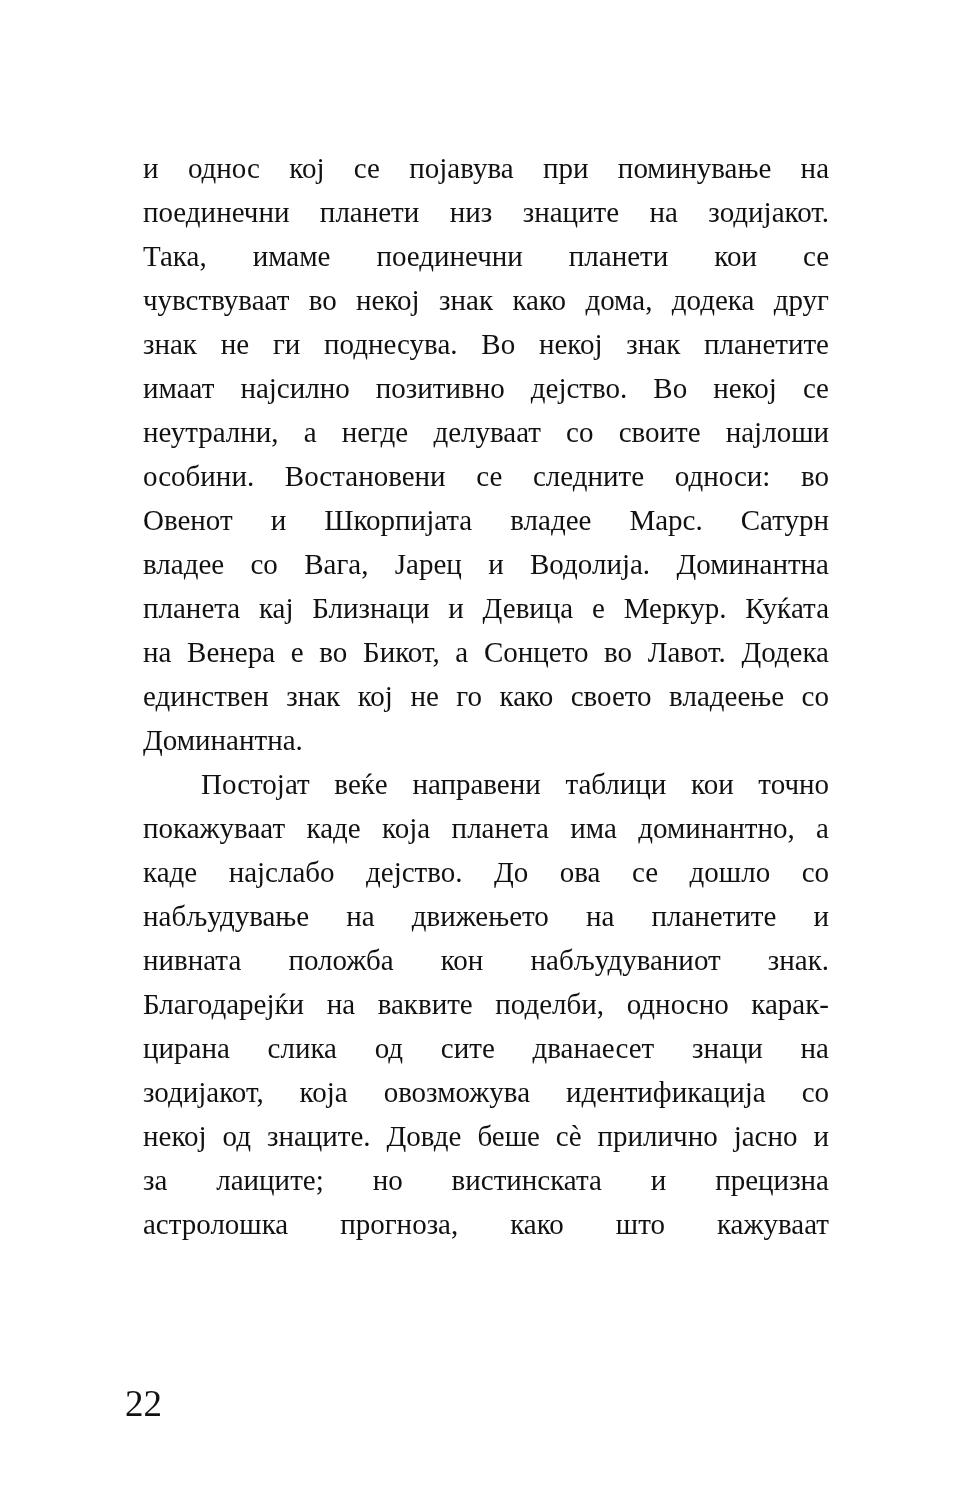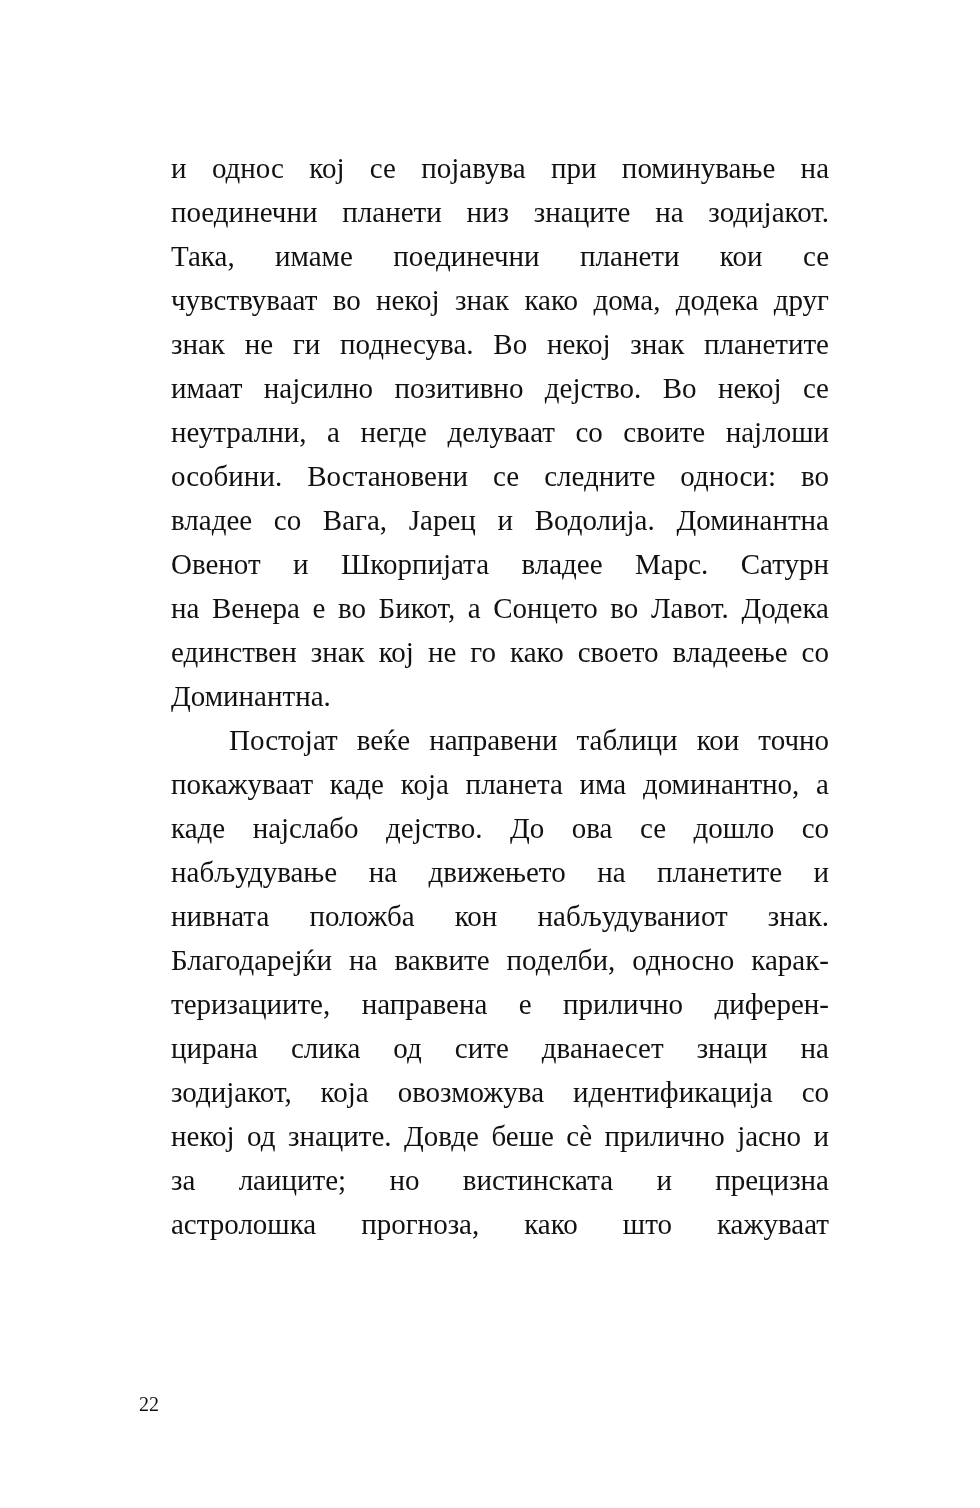--- a/index.html
+++ b/index.html
@@ -4,57 +4,57 @@
 <style>
   html, body { margin: 0; padding: 0; background: #ffffff; }
   body { width: 980px; height: 1508px; position: relative; overflow: hidden; }
   .page {
     position: absolute; left: 143px; top: 146px; width: 686px;
     font-family: "Liberation Serif", "DejaVu Serif", serif;
     font-size: 29px; color: #111111;
   }
   .line {
     height: 44px; line-height: 44px; white-space: nowrap;
-    text-align: justify; text-align-last: justify; margin-left: 28px;
+    text-align: justify; text-align-last: justify;
   }
   .line.last { text-align-last: left; }
   .line.indent { padding-left: 58px; }
   .page-number {
-    position: absolute; left: 139px; top: 1382px;
+    position: absolute; left: 125px; top: 1382px;
     font-family: "Liberation Serif", "DejaVu Serif", serif;
-    font-size: 20px; color: #111111; line-height: 44px;
+    font-size: 37px; color: #111111; line-height: 44px;
   }
 </style>
 </head>
 <body>
 
 <div class="page">
   <div>
     <div class="line">и однос кој се појавува при поминување на</div>
     <div class="line">поединечни планети низ знаците на зодијакот.</div>
     <div class="line">Така, имаме поединечни планети кои се</div>
     <div class="line">чувствуваат во некој знак како дома, додека друг</div>
     <div class="line">знак не ги поднесува. Во некој знак планетите</div>
     <div class="line">имаат најсилно позитивно дејство. Во некој се</div>
     <div class="line">неутрални, а негде делуваат со своите најлоши</div>
     <div class="line">особини. Востановени се следните односи: во</div>
+    <div class="line">Овенот и Шкорпијата владее Марс. Сатурн</div>
     <div class="line">владее со Вага, Јарец и Водолија. Доминантна</div>
-    <div class="line">Овенот и Шкорпијата владее Марс. Сатурн</div>
+    <div class="line">планета кај Близнаци и Девица е Меркур. Куќата</div>
     <div class="line">на Венера е во Бикот, а Сонцето во Лавот. Додека</div>
     <div class="line">единствен знак кој не го како своето владеење со</div>
     <div class="line last">Доминантна.</div>
   </div>
   <div>
     <div class="line indent">Постојат веќе направени таблици кои точно</div>
     <div class="line">покажуваат каде која планета има доминантно, а</div>
     <div class="line">каде најслабо дејство. До ова се дошло со</div>
     <div class="line">набљудување на движењето на планетите и</div>
     <div class="line">нивната положба кон набљудуваниот знак.</div>
     <div class="line">Благодарејќи на ваквите поделби, односно карак-</div>
-    <div class="line">теризациите, направена е прилично диферен-</div>
     <div class="line">цирана слика од сите дванаесет знаци на</div>
     <div class="line">зодијакот, која овозможува идентификација со</div>
     <div class="line">некој од знаците. Довде беше сè прилично јасно и</div>
     <div class="line">за лаиците; но вистинската и прецизна</div>
     <div class="line">астролошка прогноза, како што кажуваат</div>
   </div>
 </div>
 
 <div class="page-number">22</div>
 

